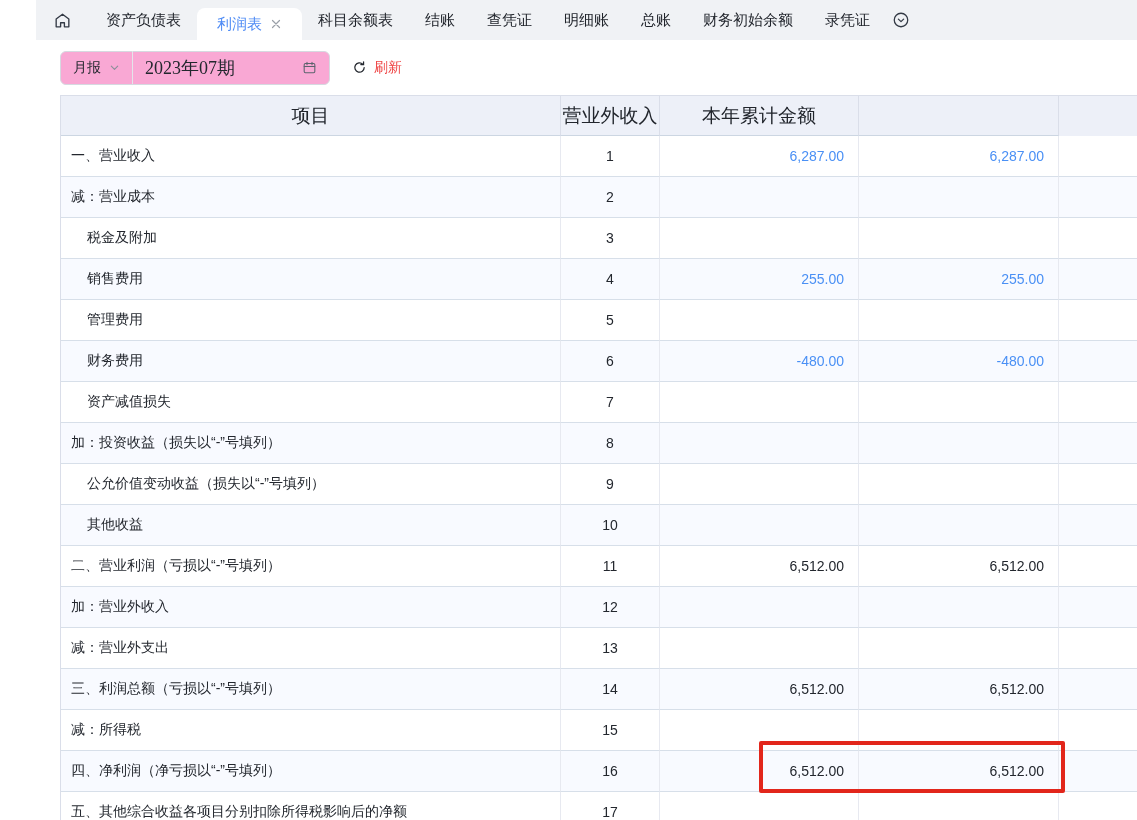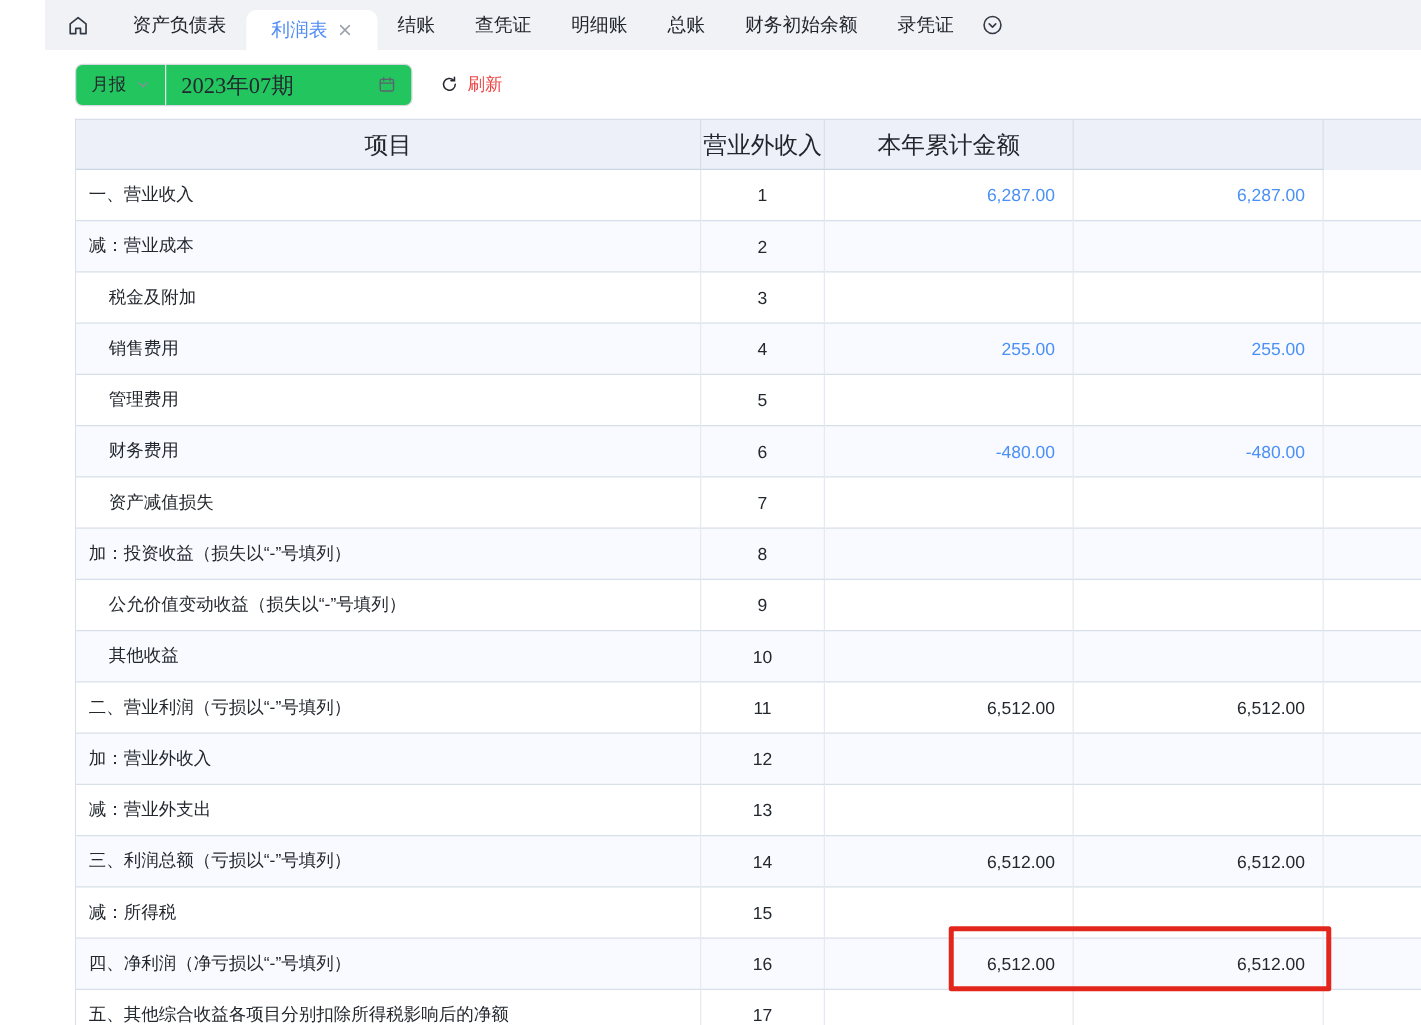--- a/index.html
+++ b/index.html
@@ -10,21 +10,21 @@
   
   .tabbar { display:flex; align-items:stretch; height:40px; background:#f0f2f5; padding-left:14px; }
   .home-btn { width:24px; display:flex; align-items:center; justify-content:center; margin-right:16px; cursor:pointer; }
   .tab { display:flex; align-items:center; height:40px; padding:0 16px; font-size:15px; color:#21252c; cursor:pointer; white-space:nowrap; }
   .tab.active { background:#fff; color:#4e8bf5; border-radius:8px 8px 0 0; height:32px; margin-top:8px; padding:0 20px; }
   .tab-close { display:flex; align-items:center; margin-left:8px; }
   .more-btn { display:flex; align-items:center; margin-left:6px; cursor:pointer; }
 
   
   .toolbar { display:flex; align-items:center; height:55px; background:#fff; padding-left:24px; }
-  .picker-group { display:flex; align-items:center; height:34px; border:1px solid #d6d9e0; border-radius:6px; background:#22c55e; }
+  .picker-group { display:flex; align-items:center; height:34px; border:1px solid #d6d9e0; border-radius:6px; background:#f9a8d4; }
   .picker-type { display:flex; align-items:center; gap:8px; padding:0 12px; font-size:14px; cursor:pointer; }
   .picker-sep { width:1px; height:33px; background:#e3e5ea; }
   .picker-date { display:flex; align-items:center; justify-content:space-between; width:196px; padding:0 12px; font-size:18px; cursor:pointer;font-family:Liberation Serif, serif; }
   .refresh-btn { display:flex; align-items:center; gap:7px; margin-left:22px; font-size:14px; color:#ef4444; cursor:pointer; }
 
   
   .report-table { position:absolute; left:24px; top:95px; width:1290px;
     border-top:1px solid #dadee9; border-left:1px solid #dadee9; background:#fff; }
   .trow, .thead { display:grid; grid-template-columns:500px 99px 199px 200px 291px; }
   .thead { height:40px; background:#edf0f8; }
@@ -64,20 +64,24 @@
     <span>资产负债表</span>
 
   </div>
         <div class="tab active">
     <span>利润表</span>
     <span class="tab-close">
       <svg width="12" height="12" viewBox="0 0 24 24" fill="none" stroke="#9aa0a8" stroke-width="2.4" stroke-linecap="round">
         <path d="M5 5l14 14M19 5 5 19"></path>
       </svg>
     </span>
+  </div>
+        <div class="tab">
+    <span>科目余额表</span>
+
   </div>
         <div class="tab">
     <span>结账</span>
 
   </div>
         <div class="tab">
     <span>查凭证</span>
 
   </div>
         <div class="tab">

